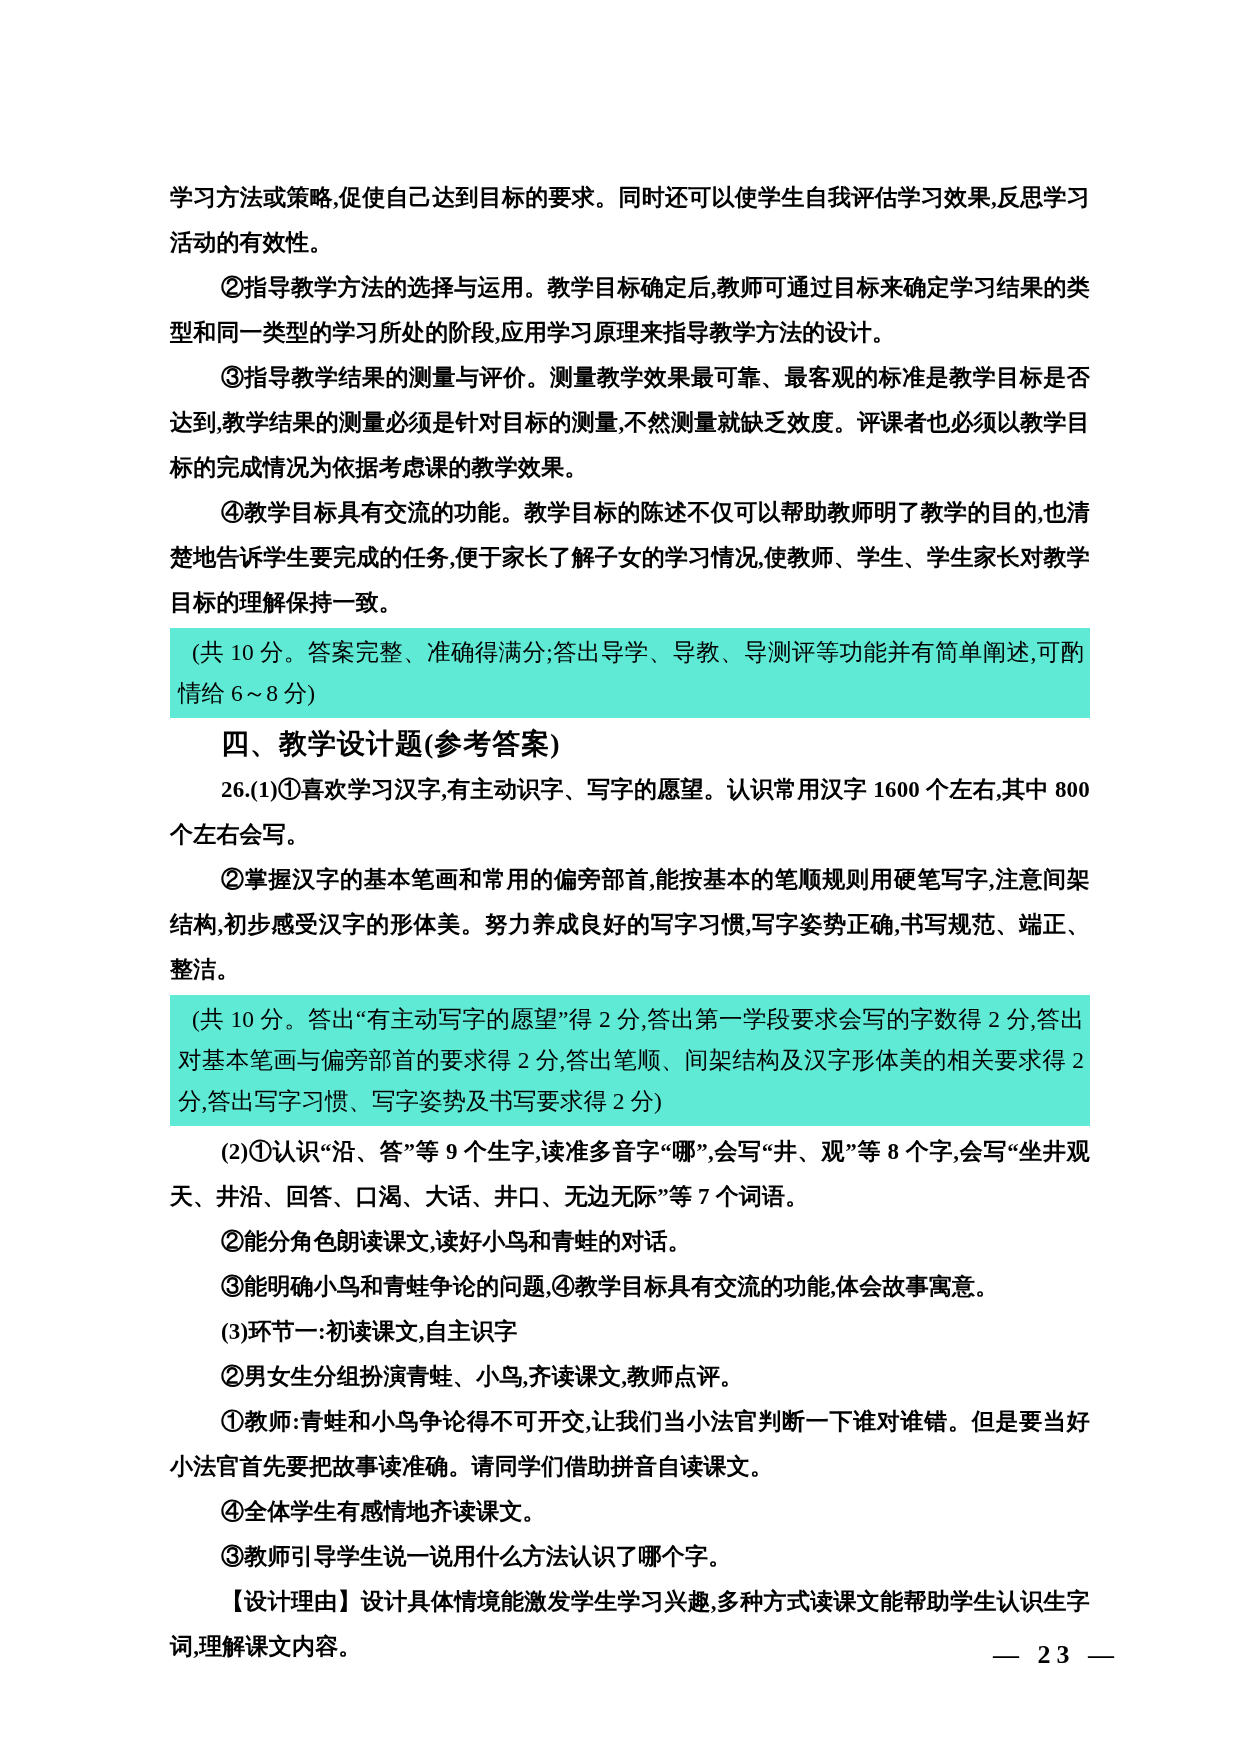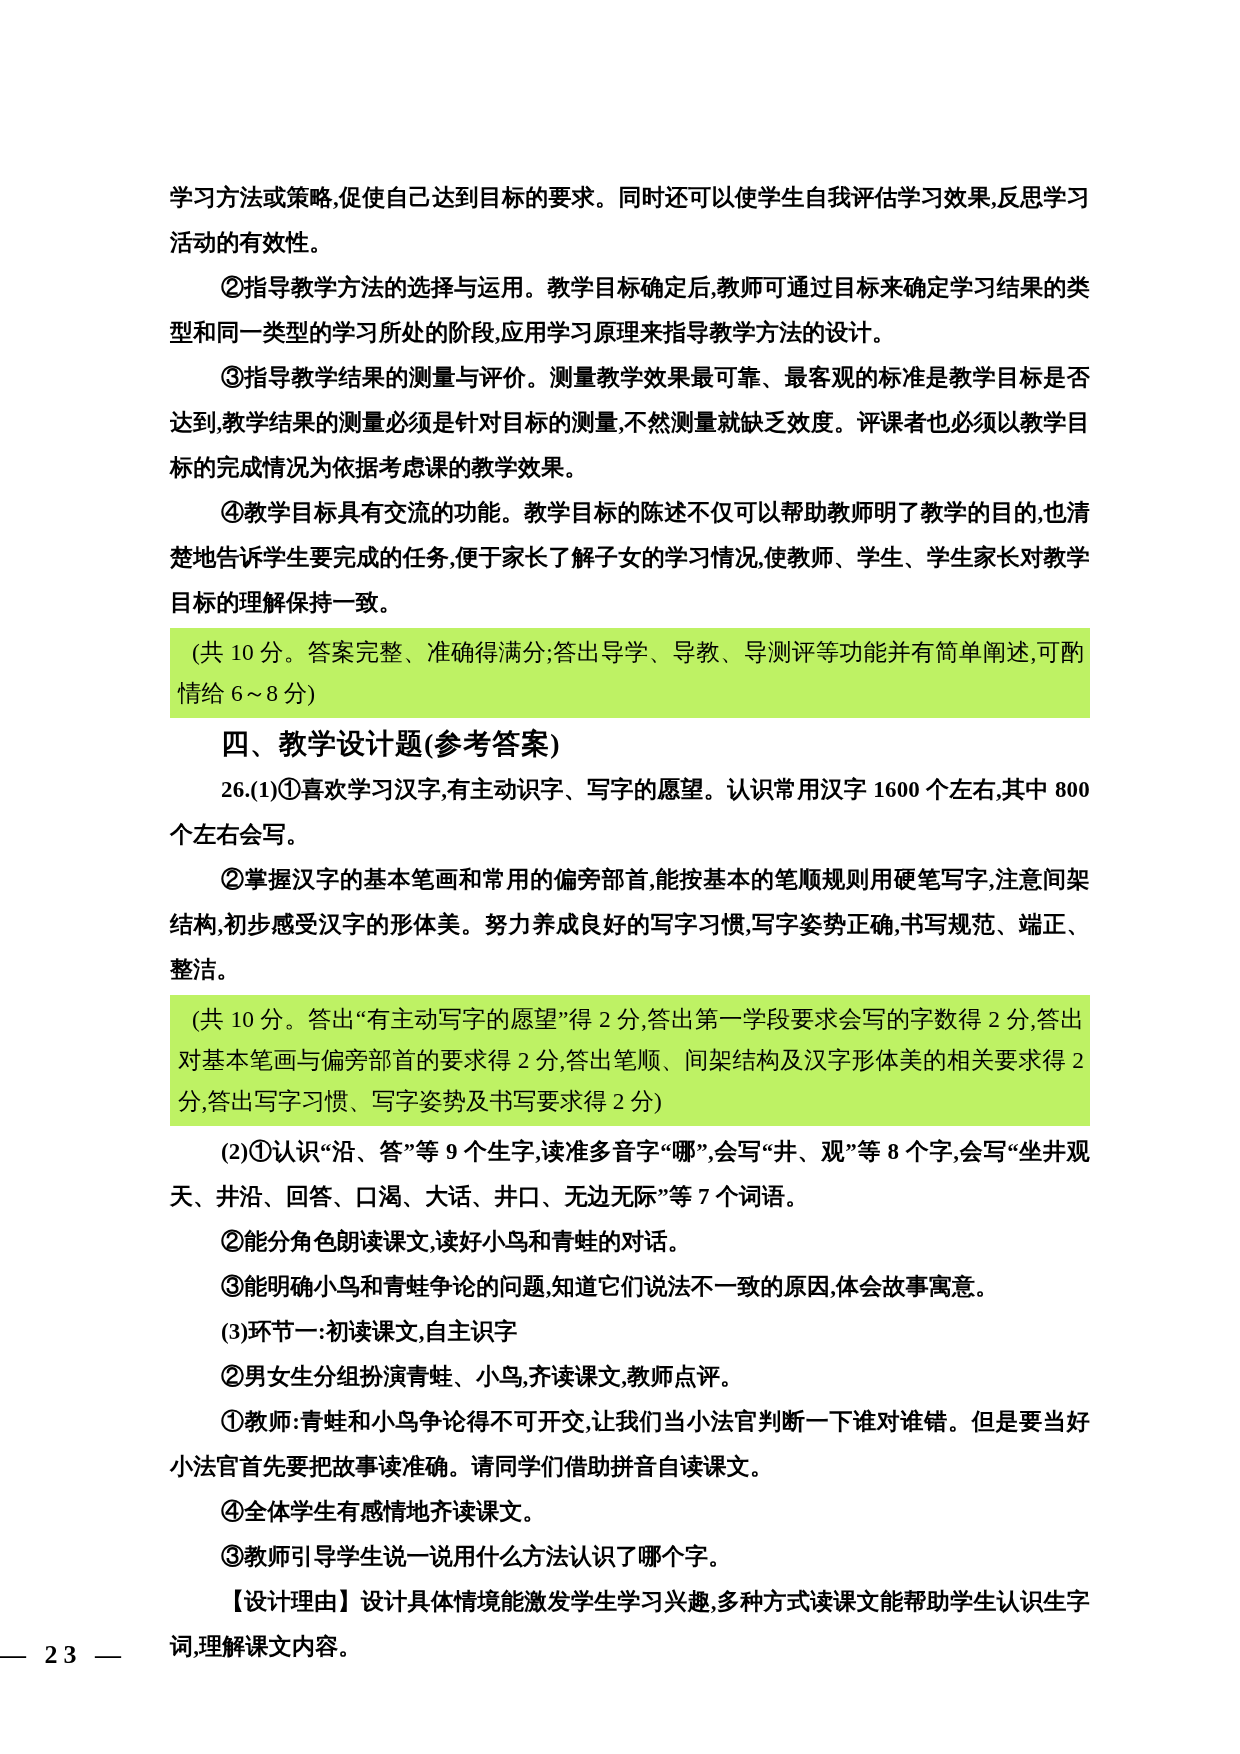--- a/index.html
+++ b/index.html
@@ -40,39 +40,39 @@
     text-indent: 51px;
   }
   .heading {
     font-size: 28px;
     line-height: 46px;
     font-weight: 800;
     text-indent: 51px;
     letter-spacing: 1px;
   }
   .note {
-    background: #bef264;
+    background: #5eead4;
     font-size: 23.5px;
     line-height: 41px;
     font-weight: 500;
     padding: 4px 6px 4px 8px;
     margin: 3px 0 3px 0;
     text-align: justify;
     text-justify: inter-ideograph;
     box-sizing: border-box;
   }
   .note .lead {
     padding-left: 14px;
   }
   .footer {
     position: absolute;
     left: 0;
     bottom: 84px;
     width: 1240px;
-    text-align: left;
+    text-align: right;
     padding-right: 120px;
     box-sizing: border-box;
   }
   .pageno {
     font-size: 26px;
     font-weight: 700;
     letter-spacing: 6px;
     font-family: "Liberation Serif", serif;
   }
 </style>
@@ -101,21 +101,21 @@
     <p class="indent">②掌握汉字的基本笔画和常用的偏旁部首,能按基本的笔顺规则用硬笔写字,注意间架结构,初步感受汉字的形体美。努力养成良好的写字习惯,写字姿势正确,书写规范、端正、整洁。</p>
 
     <div class="note">
       <span class="lead">(共 10 分。答出“有主动写字的愿望”得 2 分,答出第一学段要求会写的字数得 2 分,答出对基本笔画与偏旁部首的要求得 2 分,答出笔顺、间架结构及汉字形体美的相关要求得 2 分,答出写字习惯、写字姿势及书写要求得 2 分)</span>
     </div>
 
     <p class="indent">(2)①认识“沿、答”等 9 个生字,读准多音字“哪”,会写“井、观”等 8 个字,会写“坐井观天、井沿、回答、口渴、大话、井口、无边无际”等 7 个词语。</p>
 
     <p class="indent">②能分角色朗读课文,读好小鸟和青蛙的对话。</p>
 
-    <p class="indent">③能明确小鸟和青蛙争论的问题,知道它们说法不一致的原因,体会故事寓意。</p>
+    <p class="indent">③能明确小鸟和青蛙争论的问题,④教学目标具有交流的功能,体会故事寓意。</p>
 
 
     <p class="indent">(3)环节一:初读课文,自主识字</p>
 
     <p class="indent">②男女生分组扮演青蛙、小鸟,齐读课文,教师点评。</p>
 
     <p class="indent">①教师:青蛙和小鸟争论得不可开交,让我们当小法官判断一下谁对谁错。但是要当好小法官首先要把故事读准确。请同学们借助拼音自读课文。</p>
 
     <p class="indent">④全体学生有感情地齐读课文。</p>
 

